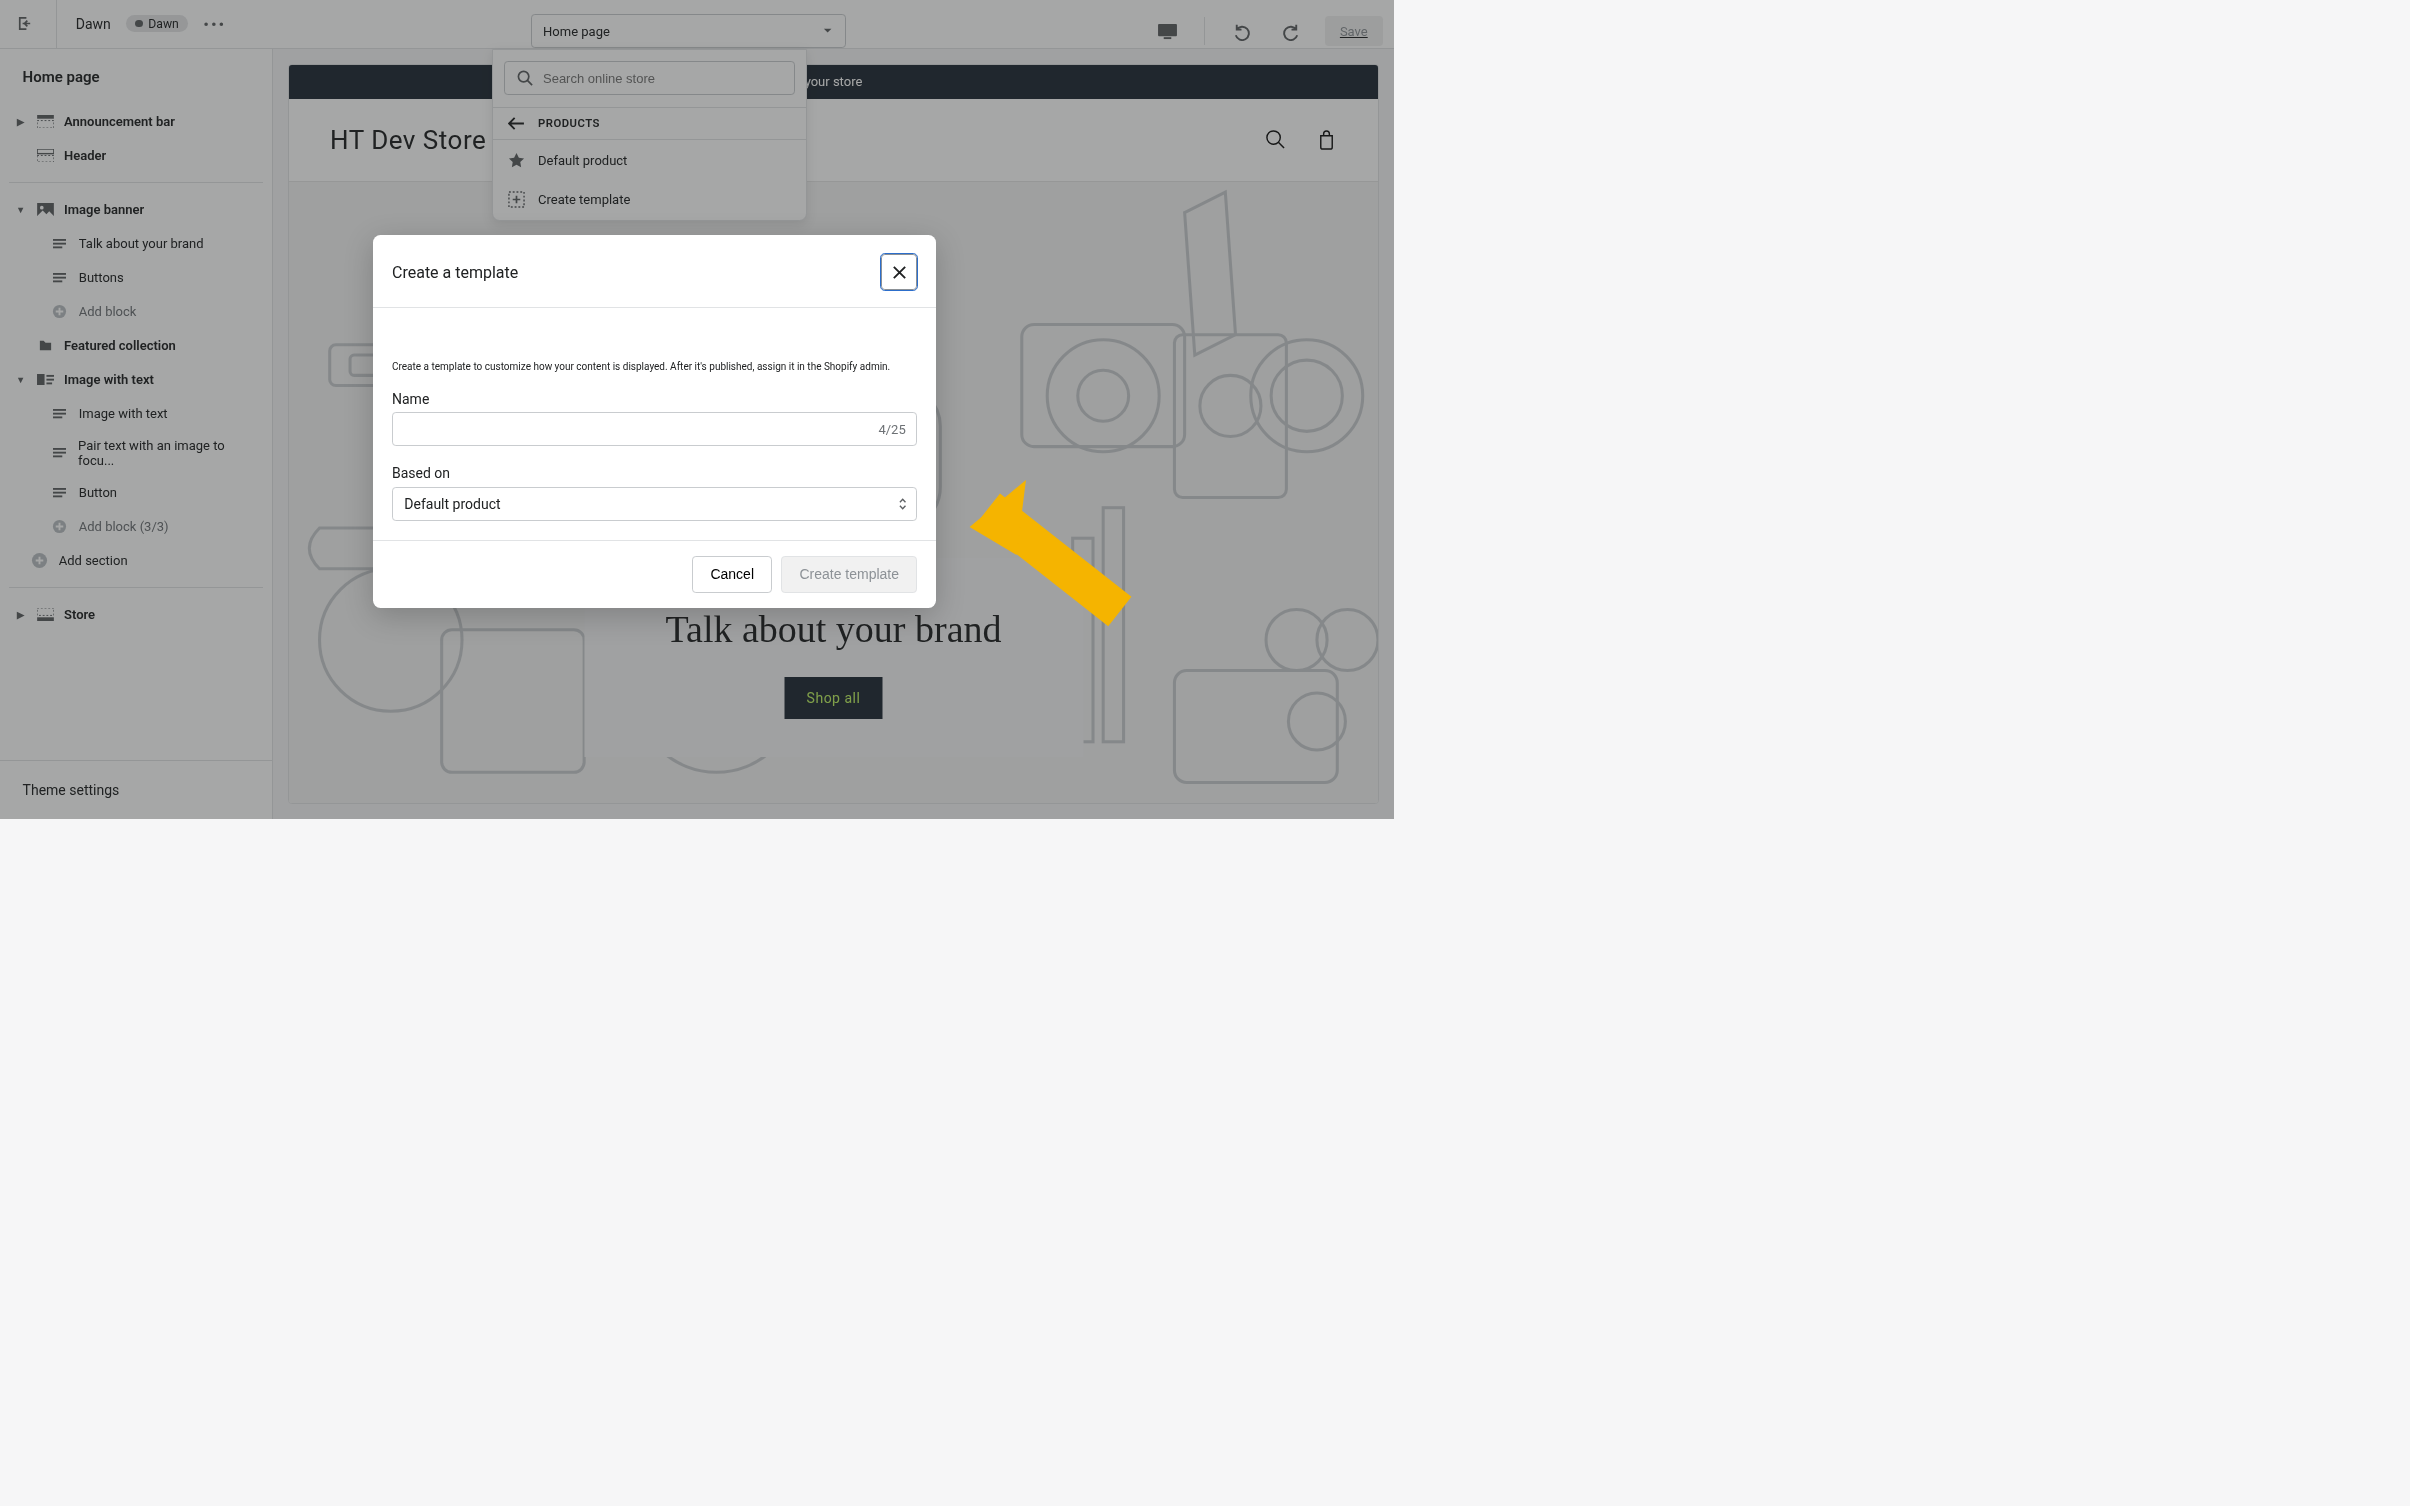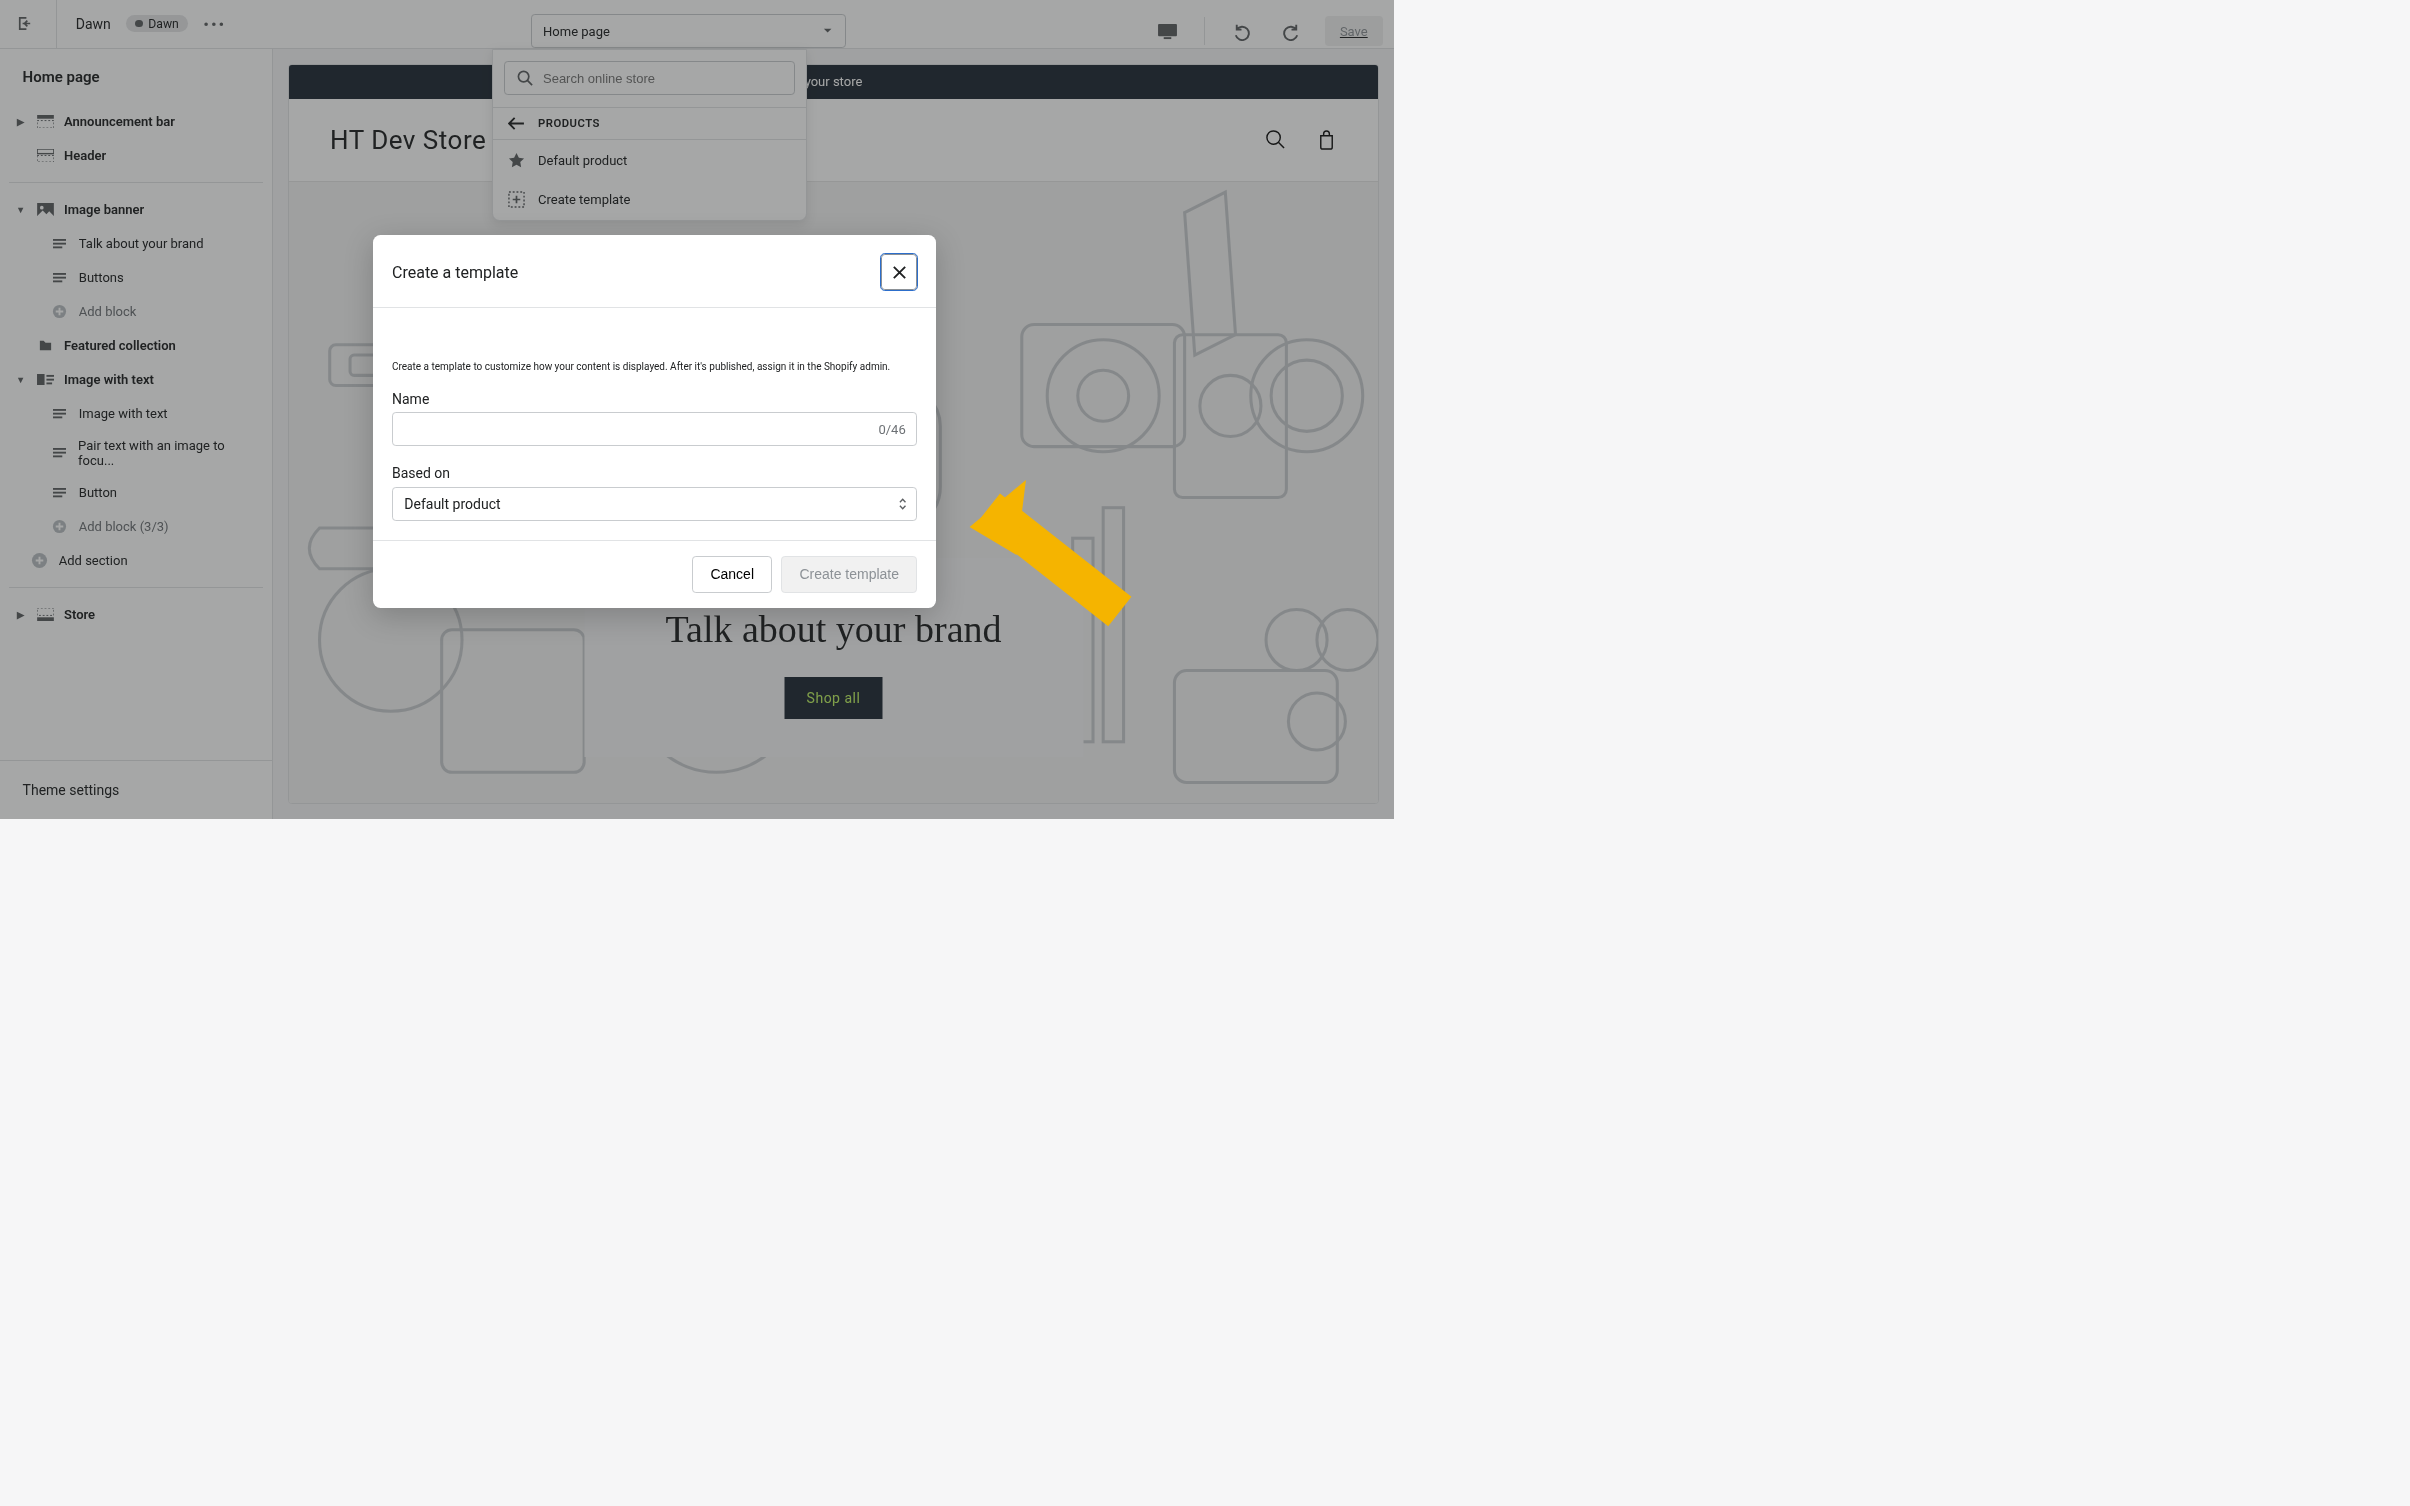--- a/index.html
+++ b/index.html
@@ -387,21 +387,21 @@
           <path d="M3 3l12 12M15 3L3 15" stroke="#202223" stroke-width="2"></path>
         </svg>
     </div>
   </div>
   <div class="modal-divider"></div>
   <div class="modal-body">
     <p class="modal-desc">Create a template to customize how your content is displayed. After it's published, assign it in the Shopify admin.</p>
     <label class="form-label">Name</label>
     <div class="input-wrap">
       <input class="text-input" type="text" style="">
-      <span class="char-count">0/46</span>
+      <span class="char-count">4/25</span>
     </div>
     <label class="form-label">Based on</label>
     <div class="select-wrap">
       <div class="select-input">
         <span>Default product</span>
       </div>
       <span class="select-caret">
         <svg width="9.4" height="13" viewBox="0 0 10 14">
             <path d="M2 5l3-3 3 3M2 9l3 3 3-3" fill="none" stroke="#5c5f62" stroke-width="1.5"></path>
           </svg>

